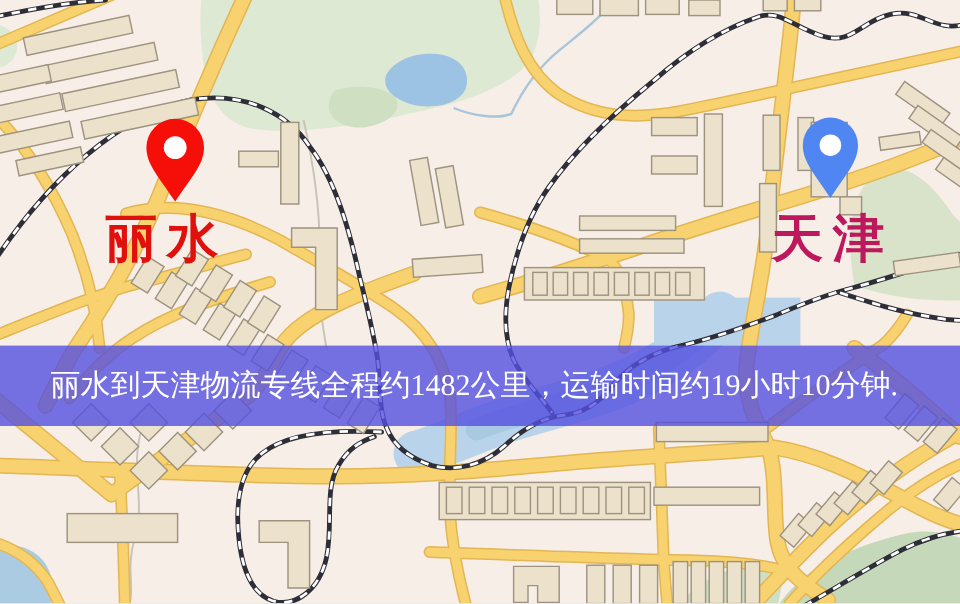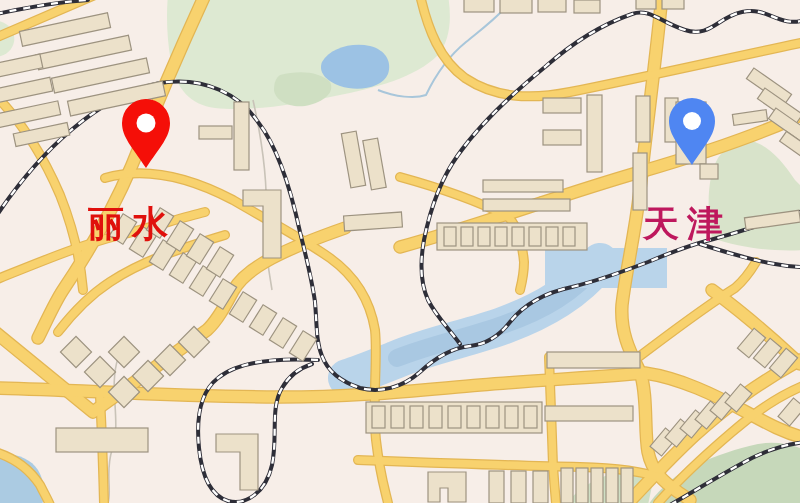--- a/index.html
+++ b/index.html
@@ -19,21 +19,21 @@
   .raild{fill:none;stroke:#ffffff;stroke-width:2.3;stroke-dasharray:7 7;stroke-linecap:butt;}
   .stream{fill:none;stroke:#a8c6da;stroke-width:2;}
   .streamg{fill:none;stroke:#c9c3b8;stroke-width:1.6;}
   
   .banner{position:absolute;left:0;top:288px;width:800px;height:67px;
           background:rgba(84,80,224,0.80);z-index:5;}
   .banner-text{color:#fff;font-size:25px;line-height:67px;padding-left:42px;
           font-family:"Liberation Serif","DejaVu Serif",serif;white-space:nowrap;}
   
   .place{position:absolute;z-index:4;font-family:"Liberation Serif","DejaVu Serif",serif;
-         font-weight:700;font-size:36px;letter-spacing:8px;line-height:1;margin-top:28px;}
+         font-weight:700;font-size:43px;letter-spacing:8px;line-height:1;}
   .origin-label{left:88px;top:178px;color:#e0100c;}
   .dest-label{left:643px;top:178px;color:#be185d;}
 </style>
 </head>
 <body>
 
 <div class="stage">
 
 <svg width="800" height="503" viewBox="0 0 800 503">
 
@@ -223,13 +223,16 @@
   </g>
   <g>
     <path fill="#4f86f2" d="M692,165 C679,145 669,135 669,121 A23,23 0 1 1 715,121 C715,135 705,145 692,165 Z"></path>
     <circle cx="692" cy="121" r="9" fill="#ffffff"></circle>
   </g>
 </svg>
 
   <div class="place origin-label">丽水</div>
   <div class="place dest-label">天津</div>
 
+  <div class="banner">
+    <div class="banner-text">丽水到天津物流专线全程约1482公里，运输时间约19小时10分钟.</div>
+  </div>
 </div>
 
 </body></html>

